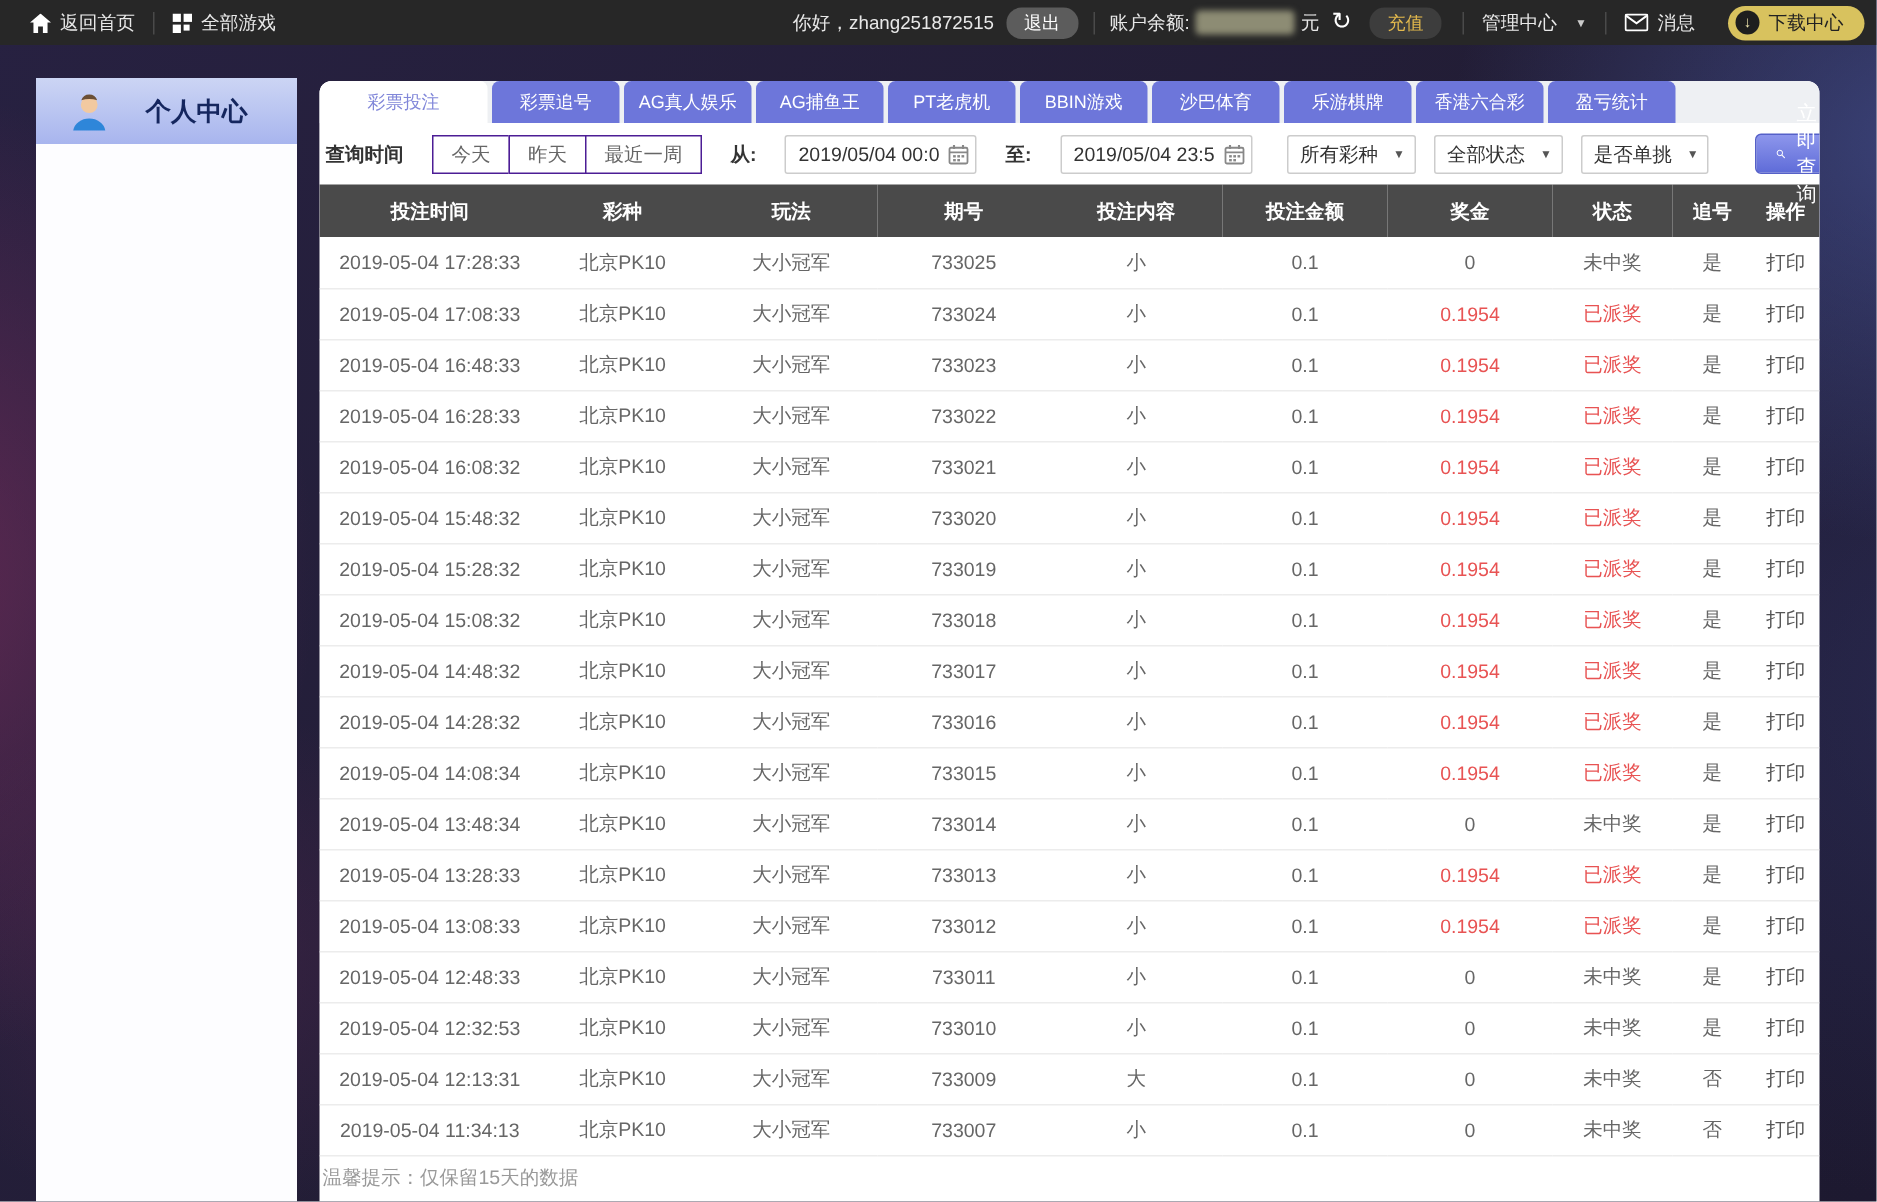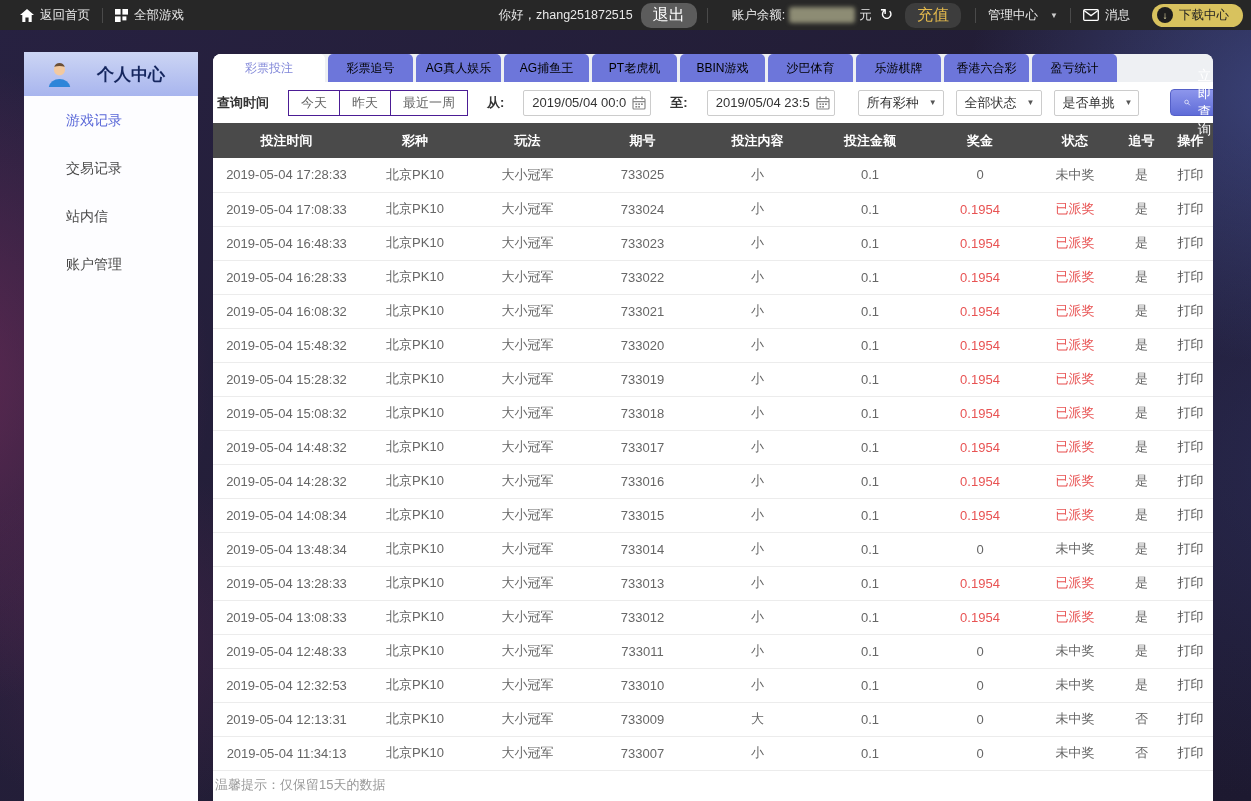--- a/index.html
+++ b/index.html
@@ -14,21 +14,21 @@
       radial-gradient(320px 280px at 10% 80%, rgba(95,42,84,.38), transparent 62%),
       linear-gradient(135deg,#272141 0%,#221d35 55%,#1d1930 100%);
   }
   
   .topbar { position:absolute; top:0; left:0; right:0; height:28px;
     background:var(--topbar_bg,#272727); display:flex; align-items:center;
     color:#e8e8e8; font-size:12.5px; padding:15px 8px; }
   .tb-item { display:flex; align-items:center; gap:6px; padding:0 12px; cursor:pointer; white-space:nowrap; }
   .tb-sep { width:1px; height:15px; background:#4a4a4a; }
   .tb-right { margin-left:auto; display:flex; align-items:center; }
-  .pill { border-radius:10px; padding:2px 12px; font-size:16px; cursor:pointer; }
+  .pill { border-radius:10px; padding:2px 12px; font-size:12px; cursor:pointer; }
   .pill-logout { background:#5c5c5c; color:#fff; margin:0 10px 0 8px; }
   .pill-recharge { background:#3d3d3d; color:var(--gold,#e3b94d); margin:0 4px; }
   .pill-download { background:var(--download_yellow,#d8c25e); color:#222; display:flex; align-items:center;
     gap:6px; padding:3px 14px 3px 5px; border-radius:13px; margin-left:10px; font-size:12.5px; }
   .dl-circle { width:16px; height:16px; border-radius:50%; background:#1e1e1e; color:#f3e9b0;
     display:flex; align-items:center; justify-content:center; font-size:10px; font-weight:bold; }
   .blurbox { width:66px; height:16px; border-radius:3px; background:#8d8c74; filter:blur(2px); margin:0 4px; }
   .refresh { font-size:16px; color:#fff; margin:0 8px; cursor:pointer; line-height:1; }
   .caret { font-size:8px; color:#ccc; margin-left:6px; }
   .icon-svg { display:block; }
@@ -38,21 +38,21 @@
   .side-head { height:44px; display:flex; align-items:center; gap:24px; padding:0 0 0 22px;
     background:linear-gradient(var(--sidebar_header_from,#ccd5f4),var(--sidebar_header_to,#a8b5ee)); }
   .side-title { font-size:17px; font-weight:bold; color:#15265e; }
   .side-item { height:48px; line-height:48px; padding-left:42px; font-size:14px; color:#4a4a4a; cursor:pointer; }
   .side-item.active { color:var(--accent_dark,#5a68d8); }
   
   .panel { position:absolute; left:213px; top:54px; width:1000px; height:747px;
     background:#fff; border-radius:8px 8px 0 0; overflow:hidden; }
   .tabbar { height:28px; background:#eef0f3; border-radius:8px 8px 0 0; display:flex; gap:3px; }
   .tab { height:28px; line-height:28px; width:85px; text-align:center; font-size:12px;
-    background:var(--accent,#6d76da); color:#000000; border-radius:5px 5px 0 0; cursor:pointer; white-space:nowrap; }
+    background:var(--accent,#6d76da); color:#ffffff; border-radius:5px 5px 0 0; cursor:pointer; white-space:nowrap; }
   .tab.first { width:112px; }
   .tab.active { background:#fff; color:#8187d9; }
   
   .filterbar { height:41px; display:flex; align-items:center; gap:19px; padding:0 4px; background:#fff; }
   .flabel { font-size:13px; font-weight:bold; color:#333; white-space:nowrap; }
   .quick-group { display:flex; }
   .qbtn { height:26px; line-height:24px; padding:0 12px; border:1px solid #4c1d95; background:#fff;
     color:#666; font-size:13px; cursor:pointer; margin-left:-1px; white-space:nowrap; }
   .qbtn:first-child { margin-left:0; }
   .input-wrap { position:relative; }
@@ -92,21 +92,21 @@
         <rect x="7.4" y="0" width="5.6" height="5.6" fill="#fff"></rect>
         <rect x="0" y="7.4" width="5.6" height="5.6" fill="#fff"></rect>
         <rect x="7.4" y="7.4" width="4" height="4" fill="#fff"></rect>
       </svg>
     <span>全部游戏</span>
   </div>
   <div class="tb-right">
     <span>你好，zhang251872515</span>
     <span class="pill pill-logout">退出</span>
     <div class="tb-sep"></div>
-    <span style="margin-left:24px">账户余额:</span>
+    <span style="margin-left:10px">账户余额:</span>
     <span class="blurbox"></span>
     <span>元</span>
     <span class="refresh">↻</span>
     <span class="pill pill-recharge">充值</span>
     <div class="tb-sep" style="margin-left:10px"></div>
     <div class="tb-item">
       <span>管理中心</span>
       <span class="caret">▼</span>
     </div>
     <div class="tb-sep"></div>
@@ -126,26 +126,20 @@
 
 <aside class="sidebar">
   <div class="side-head">
     <svg width="27" height="27" viewBox="0 0 27 27">
       <circle cx="13.5" cy="8.8" r="5.6" fill="#f2c9a0"></circle>
       <path d="M8.2 5.8 a5.6 5.6 0 0 1 10.6 0 a9 4 0 0 0 -10.6 0 Z" fill="#6b4f35"></path>
       <path d="M2.8 26 a10.8 9.2 0 0 1 21.4 0 Z" fill="#2e86d9"></path>
     </svg>
     <span class="side-title">个人中心</span>
   </div>
-  <nav>
-      <div class="side-item active">游戏记录</div>
-      <div class="side-item">交易记录</div>
-      <div class="side-item">站内信</div>
-      <div class="side-item">账户管理</div>
-    </nav>
 </aside>
 
 <main class="panel">
   <div class="tabbar">
       <div class="tab first active">彩票投注</div>
       <div class="tab">彩票追号</div>
       <div class="tab">AG真人娱乐</div>
       <div class="tab">AG捕鱼王</div>
       <div class="tab">PT老虎机</div>
       <div class="tab">BBIN游戏</div>

